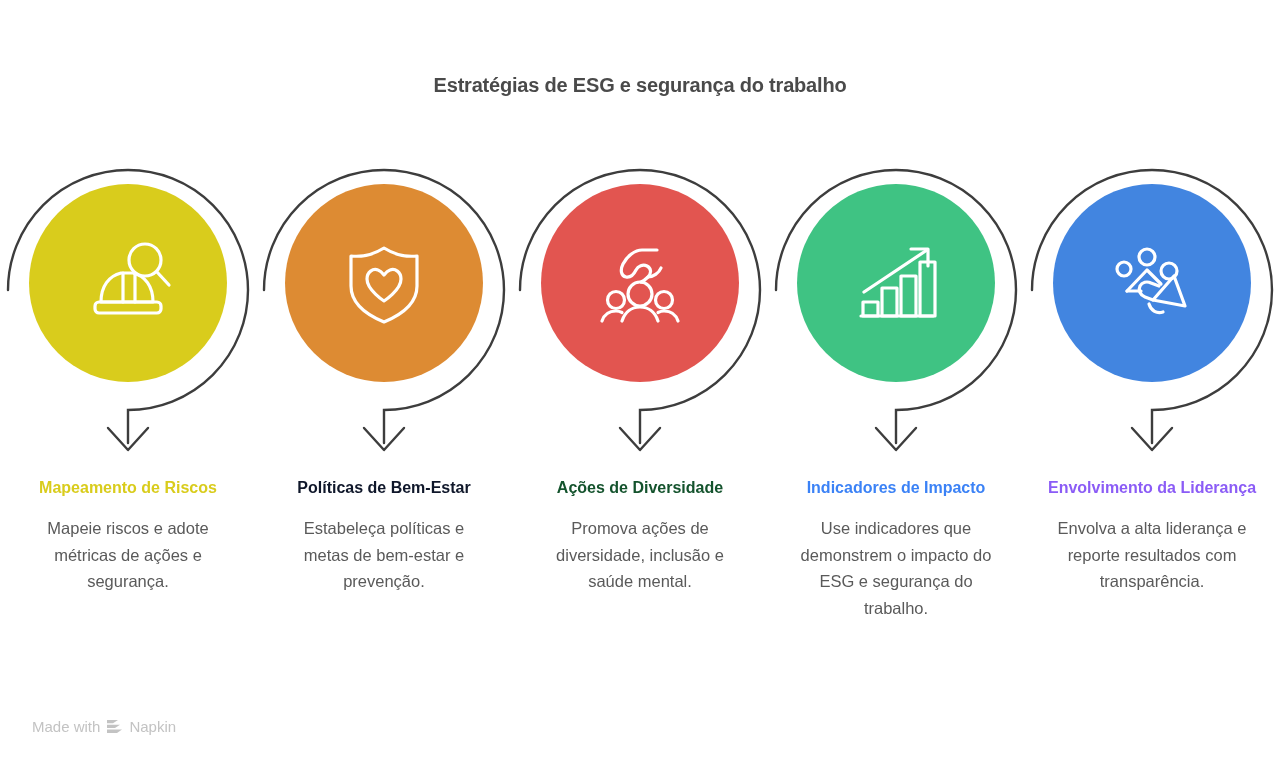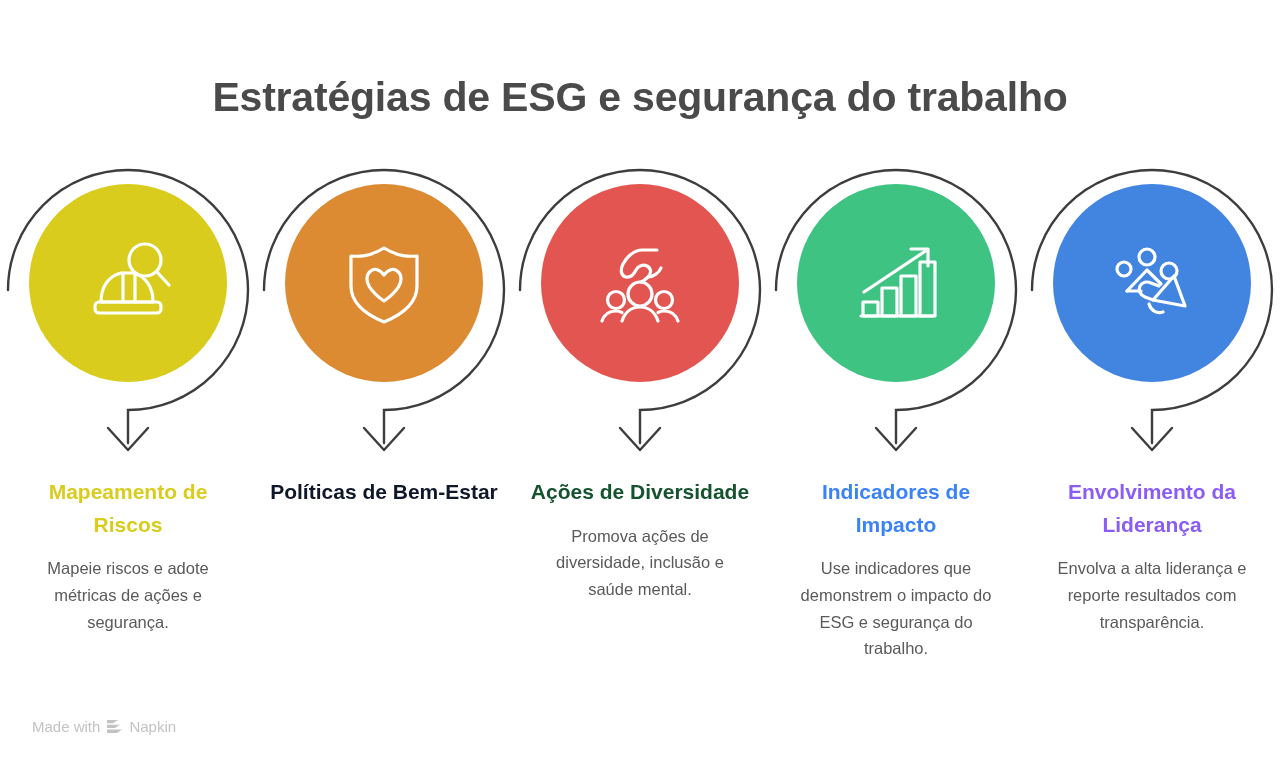--- a/index.html
+++ b/index.html
@@ -8,21 +8,21 @@
     background: #ffffff;
     font-family: "Liberation Sans", sans-serif;
     overflow: hidden;
   }
   .page { position: relative; width: 1280px; height: 765px; background: #fff; }
 
   .title {
     position: absolute;
     top: 74px; left: 0; width: 1280px;
     text-align: center;
-    font-size: 41px;
+    font-size: 20px;
     font-weight: bold;
     color: #4a4a4a;
     letter-spacing: -0.2px;
   }
 
   .columns {
     position: absolute;
     top: 160px; left: 0;
     width: 1280px;
     display: flex;
@@ -53,21 +53,21 @@
     width: 198px; height: 198px;
     border-radius: 50%;
     display: flex;
     align-items: center;
     justify-content: center;
   }
   .icon-svg { width: 110px; height: 110px; display: block; }
 
   .heading {
     margin-top: 16px;
-    font-size: 21px;
+    font-size: 16px;
     font-weight: bold;
     line-height: 1.55;
     text-align: center;
     width: 230px;
   }
   .desc {
     margin-top: 14px;
     font-size: 16.5px;
     line-height: 1.62;
     color: #5a5a5a;
@@ -126,20 +126,21 @@
         <div class="circle" style="background:#DD8B33">
           <svg class="icon-svg" viewBox="0 0 110 110">
             <g fill="none" stroke="#ffffff" stroke-width="3.2" stroke-linecap="round" stroke-linejoin="round">
               <path d="M55,20 C66,27 78,29 88,28 L88,58 C88,76 72,87 55,94 C38,87 22,76 22,58 L22,28 C32,29 44,27 55,20 Z"></path>
               <path d="M55,73 C55,73 38,62 38,51 C38,44 44,40 49,42 C52,43 55,47 55,47 C55,47 58,43 61,42 C66,40 72,44 72,51 C72,62 55,73 55,73 Z"></path>
             </g>
           </svg>
         </div>
       </div>
       <div class="heading" style="color:#0f172a">Políticas de Bem-Estar</div>
+      <div class="desc">Estabeleça políticas e metas de bem-estar e prevenção.</div>
     </div>
 
     <div class="col">
       <div class="node">
         <svg class="arc-svg" viewBox="0 0 256 300">
           <path d="M8,130 A120,120 0 1 1 128,250 L128,283" fill="none" stroke="#3d3d3d" stroke-width="2.4" stroke-linecap="round"></path>
           <path d="M108,268 L128,290 L148,268" fill="none" stroke="#3d3d3d" stroke-width="2.4" stroke-linecap="round" stroke-linejoin="round"></path>
         </svg>
         <div class="circle" style="background:#E25550">
           <svg class="icon-svg" viewBox="0 0 110 110">

